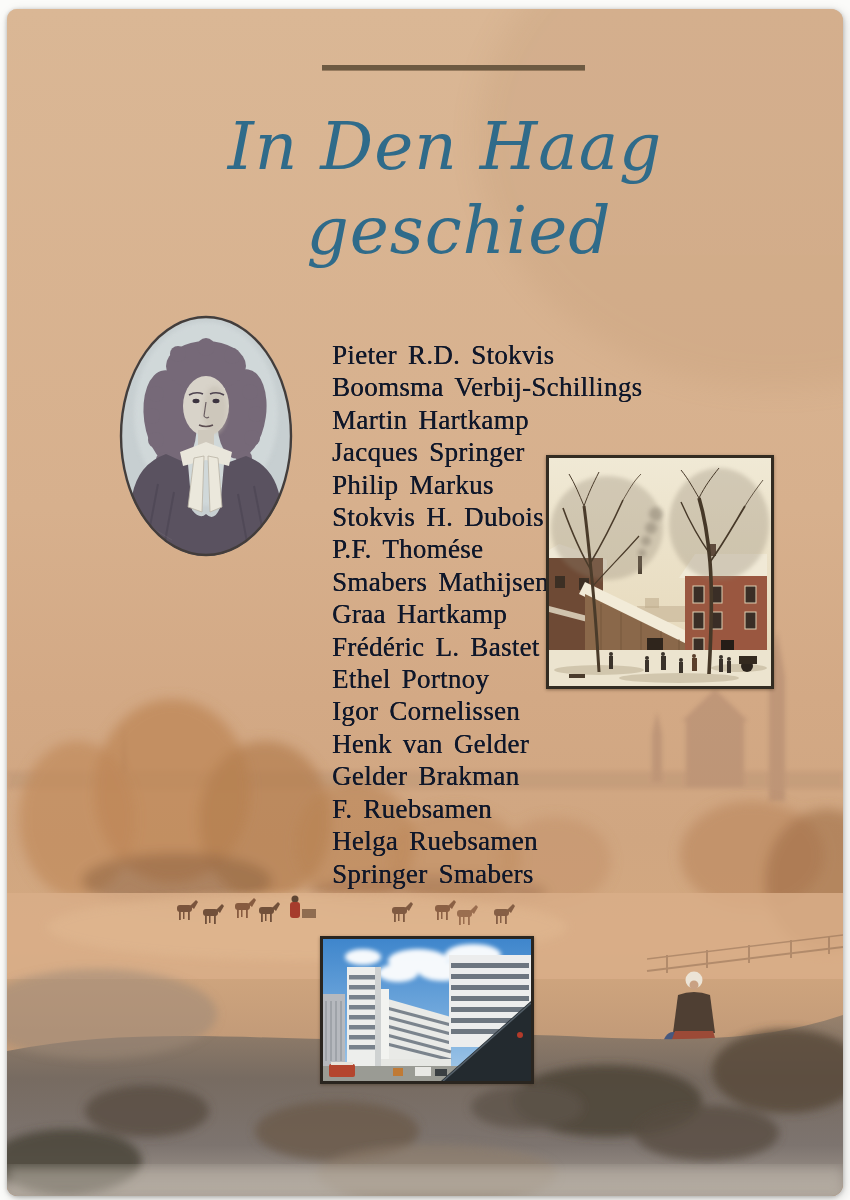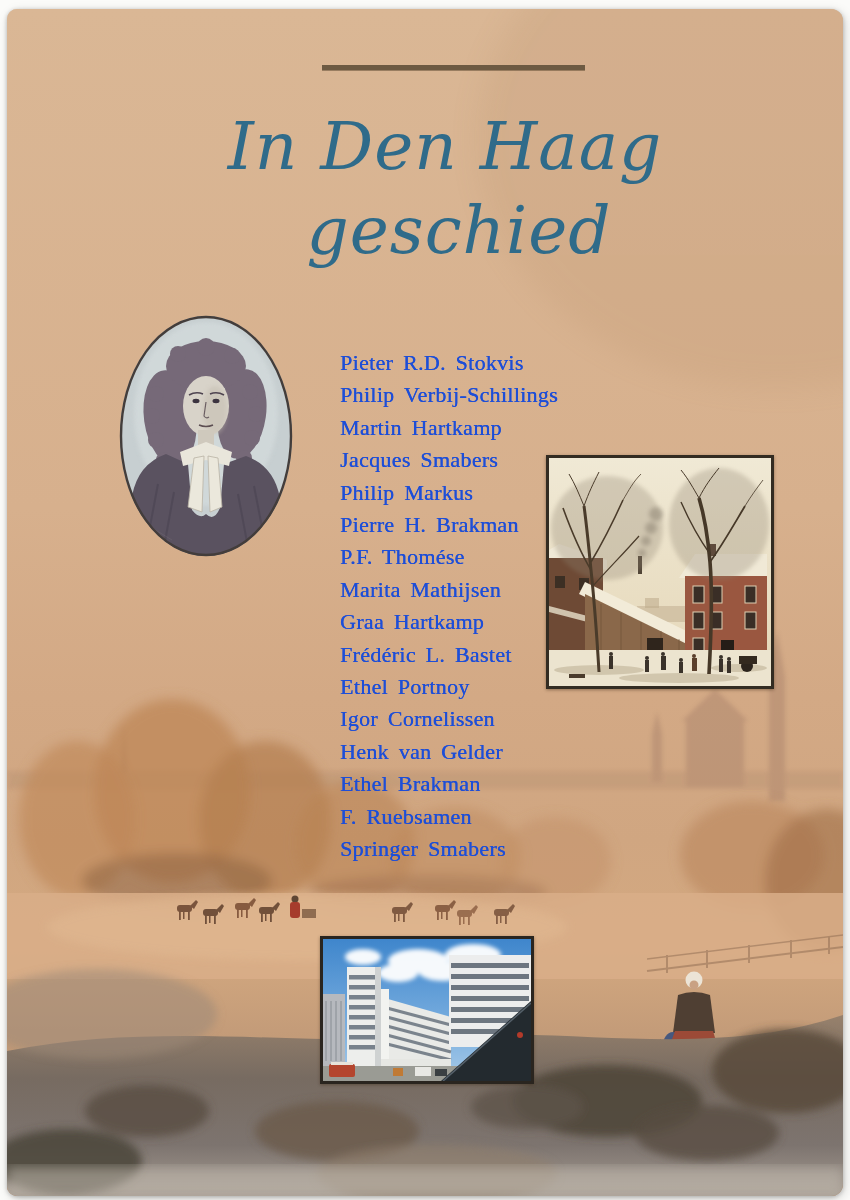--- a/index.html
+++ b/index.html
@@ -11,22 +11,22 @@
                    inset 4px 3px 12px rgba(255,255,255,.35), inset -6px -8px 22px rgba(110,75,45,.22);}
   .bg{position:absolute;left:0;top:0;width:836px;height:1187px;}
   .rule{position:absolute;left:315px;top:56px;width:263px;height:5px;background:#6d5a42;
         box-shadow:0 1px 0 rgba(90,70,45,.5);}
   .title{position:absolute;left:0;top:96px;width:836px;margin:0;text-align:center;
          font-family:"DejaVu Serif",serif;font-style:italic;font-weight:normal;
          color:#2f6b8a;font-size:66px;line-height:84px;letter-spacing:1px;}
   .title .t1{display:block;transform:translateX(20px);}
   .title .t2{display:block;transform:translateX(34px);}
   .portrait{position:absolute;left:111px;top:305px;width:176px;height:244px;}
-  .authors{position:absolute;left:317px;top:322px;margin:16px;padding:0;list-style:none;
-           font-size:22px;line-height:32.4px;color:#1d4ed8;letter-spacing:.3px;word-spacing:4px;
+  .authors{position:absolute;left:317px;top:322px;margin:8px;padding:0;list-style:none;
+           font-size:27px;line-height:32.4px;color:#0f172a;letter-spacing:.3px;word-spacing:4px;
            text-shadow:.3px 0 0 currentColor;}
   .inset{position:absolute;box-sizing:border-box;background:#e8e0cc;
          box-shadow:0 1px 3px rgba(60,40,20,.45);}
   .inset svg{display:block;width:100%;height:100%;}
   .winter{left:539px;top:446px;width:228px;height:234px;border:3px solid #332c22;}
   .photo{left:313px;top:927px;width:214px;height:148px;border:3px solid #2a251f;}
 </style>
 </head>
 <body>
 
@@ -230,34 +230,35 @@
             <path d="M120,236 L170,206" fill="none"></path>
               <path d="M128,242 L174,216" fill="none"></path>
           </g>
         </g>
         <ellipse cx="88" cy="122" rx="85" ry="119" fill="none" stroke="#433d3b" stroke-width="2.4"></ellipse>
       </svg>
     </div>
 
     <ul class="authors">
       <li>Pieter R.D. Stokvis</li>
-      <li>Philip Verbij-Schillings</li>
+      <li>Boomsma Verbij-Schillings</li>
       <li>Martin Hartkamp</li>
-      <li>Jacques Smabers</li>
+      <li>Jacques Springer</li>
       <li>Philip Markus</li>
-      <li>Pierre H. Brakman</li>
+      <li>Stokvis H. Dubois</li>
       <li>P.F. Thomése</li>
-      <li>Marita Mathijsen</li>
+      <li>Smabers Mathijsen</li>
       <li>Graa Hartkamp</li>
       <li>Frédéric L. Bastet</li>
       <li>Ethel Portnoy</li>
       <li>Igor Cornelissen</li>
       <li>Henk van Gelder</li>
-      <li>Ethel Brakman</li>
+      <li>Gelder Brakman</li>
       <li>F. Ruebsamen</li>
+      <li>Helga Ruebsamen</li>
       <li>Springer Smabers</li>
     </ul>
 
     <div class="inset winter">
       <svg viewBox="0 0 222 228">
         <defs>
           <linearGradient id="w-sky" x1="0" y1="0" x2="0" y2="1">
             <stop offset="0" stop-color="#f0e9d5"></stop>
               <stop offset=".7" stop-color="#e8dcc0"></stop>
             <stop offset="1" stop-color="#e2d3b4"></stop>

